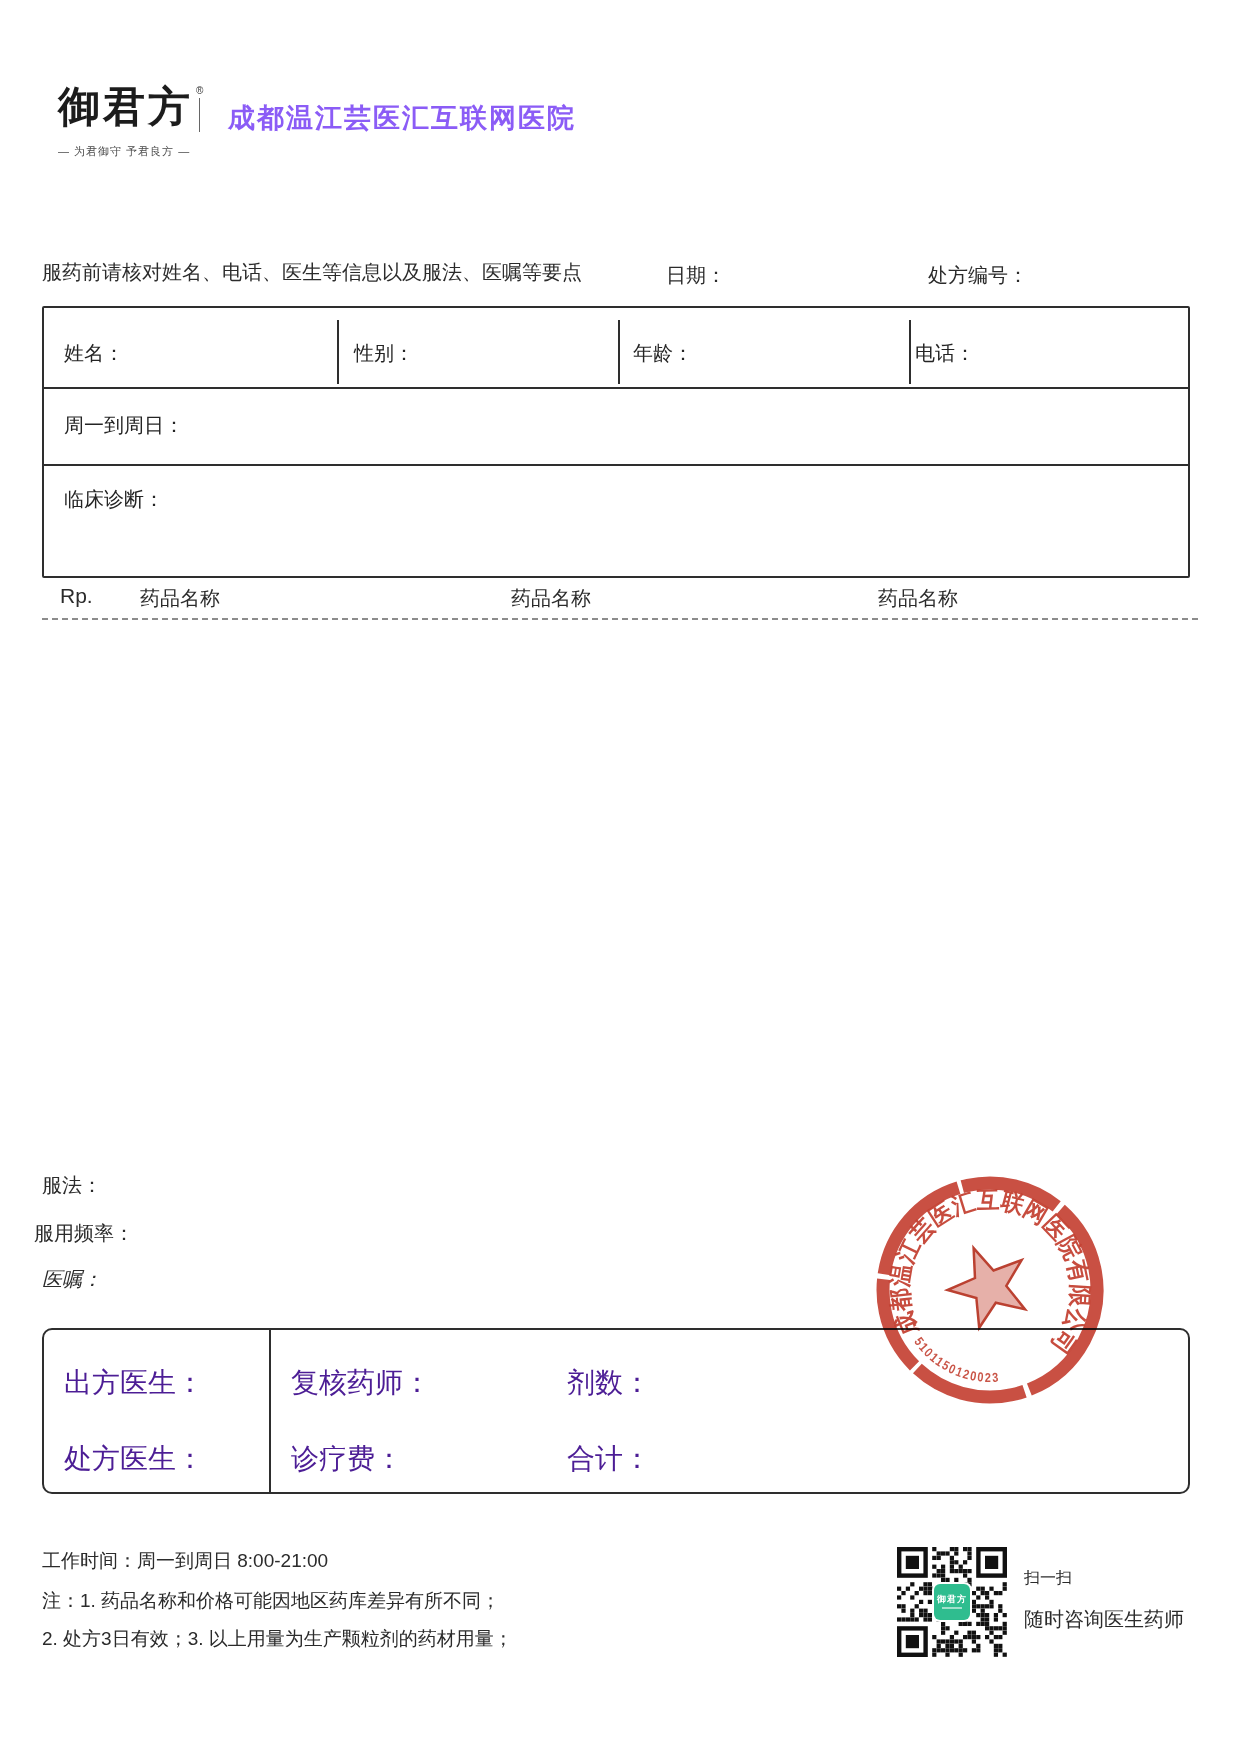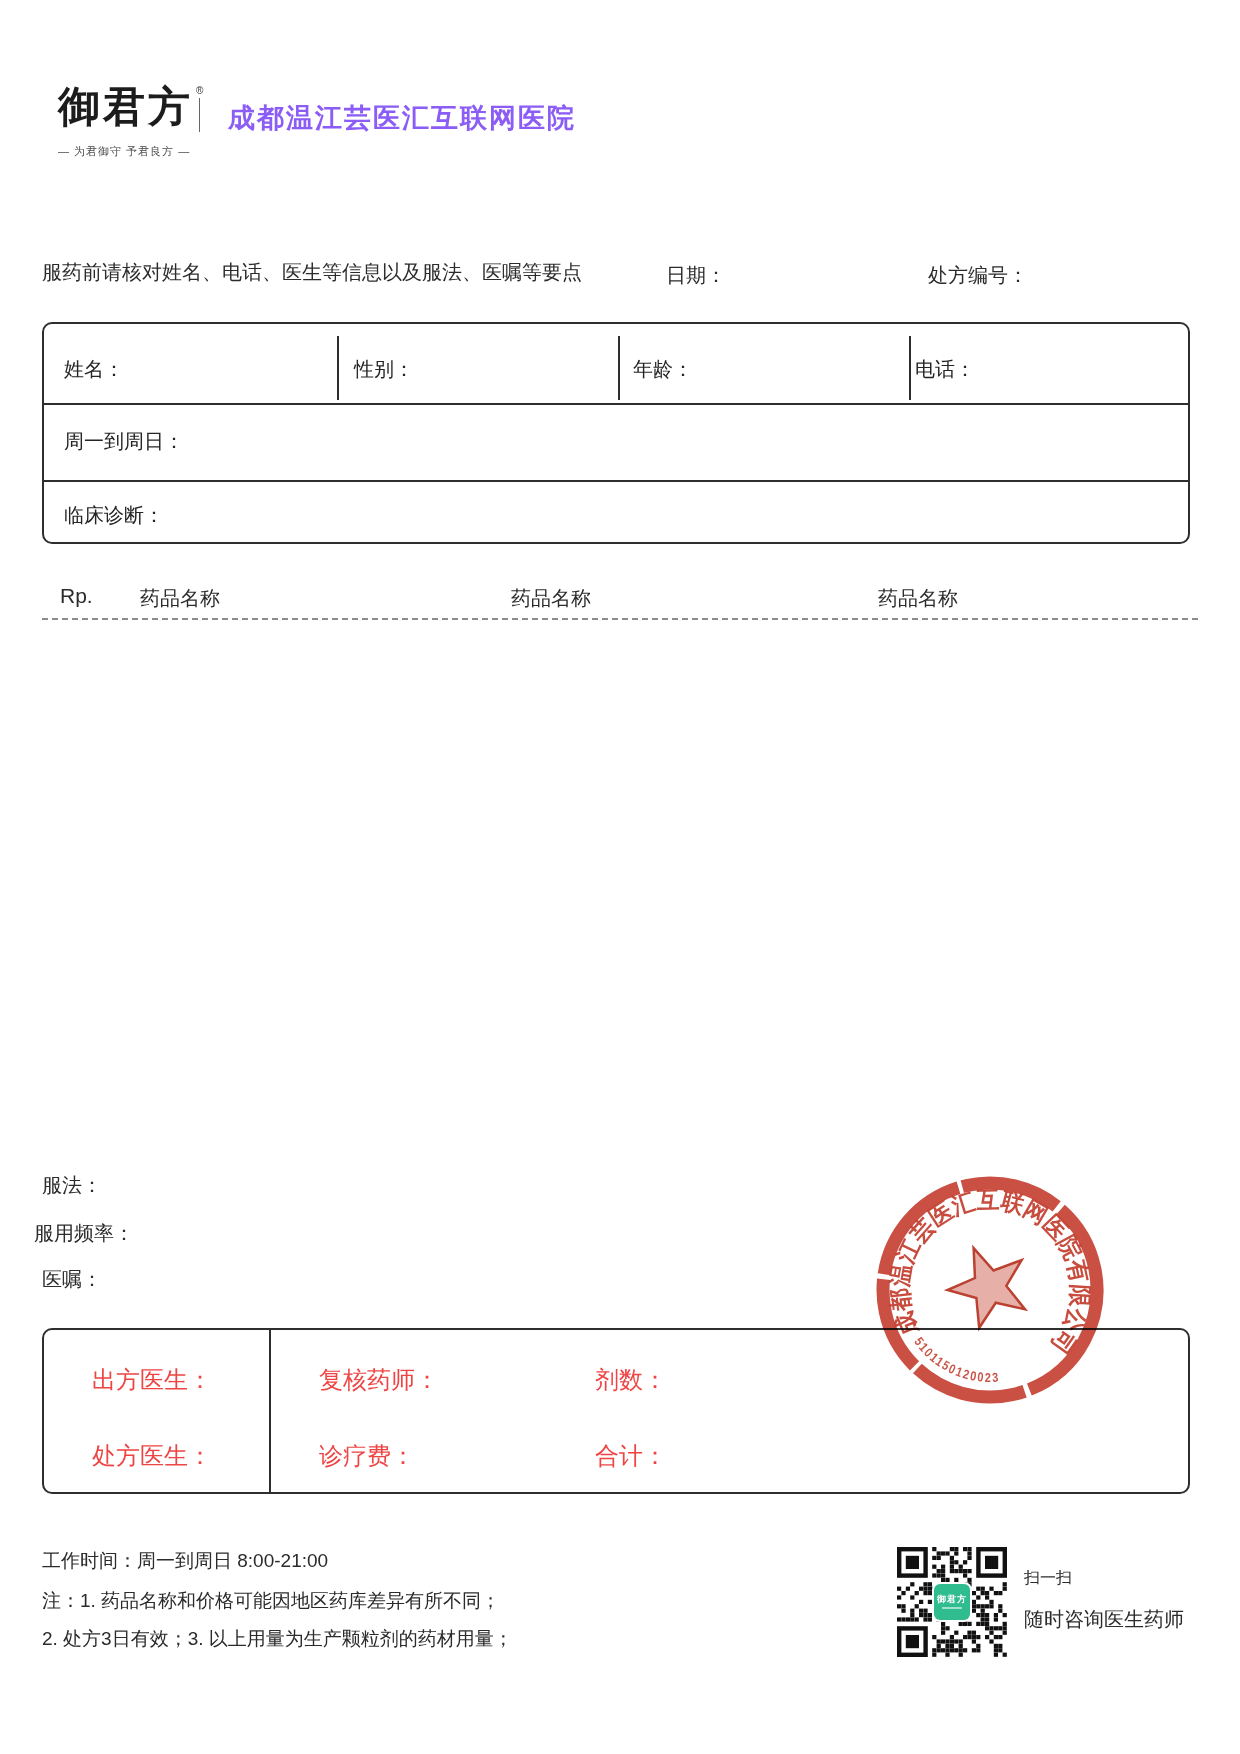--- a/index.html
+++ b/index.html
@@ -24,46 +24,46 @@
   .logo-tagline{margin-top:12px;font-size:11px;letter-spacing:1px;color:#4a4a4a;white-space:nowrap;}
   .hospital-title{left:228px;top:100px;font-size:27px;font-weight:700;letter-spacing:2px;color:#8b5cf6;}
 
   
   .notice-text{left:42px;top:259px;font-size:20px;}
   .date-label{left:666px;top:262px;font-size:20px;}
   .rxno-label{left:928px;top:262px;font-size:20px;}
 
   
   .patient-box{
-    left:42px;top:322px;width:1148px;height:222px;
-    border:2px solid #2e2e2e;border-radius:10px;background:#fff;
+    left:42px;top:306px;width:1148px;height:272px;
+    border:2px solid #2e2e2e;border-radius:2px;background:#fff;
   }
   .pb-label{position:absolute;font-size:20px;color:#242424;}
   .pb-vsep{position:absolute;top:12px;width:2px;height:64px;background:#2e2e2e;}
   .pb-hline{position:absolute;left:0;right:0;height:2px;background:#2e2e2e;}
 
   
   .rp-label{left:60px;top:584px;font-size:21px;}
   .col-h1{left:140px;top:585px;font-size:20px;}
   .col-h2{left:511px;top:585px;font-size:20px;}
   .col-h3{left:878px;top:585px;font-size:20px;}
   .dash-sep{left:42px;top:618px;width:1156px;border-top:2px dashed #8c8c8c;}
 
   
   .usage-method{left:42px;top:1172px;font-size:20px;}
   .usage-frequency{left:34px;top:1220px;font-size:20px;}
-  .usage-advice{left:42px;top:1266px;font-size:20px;}
+  .usage-advice{left:42px;top:1266px;font-size:20px;font-style:italic;}
 
   
   .sig-box{
     left:42px;top:1328px;width:1148px;height:166px;
     border:2px solid #2e2e2e;border-radius:10px;background:transparent;
   }
   .sig-vdiv{position:absolute;left:225px;top:0;bottom:0;width:2px;background:#2e2e2e;}
-  .sig-label{position:absolute;font-size:24px;color:#ef4444;margin-left:28px;}
+  .sig-label{position:absolute;font-size:28px;color:#4c1d95;}
 
   
   .stamp{left:855px;top:1155px;width:270px;height:270px;mix-blend-mode:multiply;opacity:.92;}
 
   
   .hours-line{left:42px;top:1548px;font-size:19px;}
   .note-line1{left:42px;top:1588px;font-size:19px;}
   .note-line2{left:42px;top:1626px;font-size:19px;}
   .qr-box{left:897px;top:1547px;width:110px;height:110px;}
   .qr-logo{

